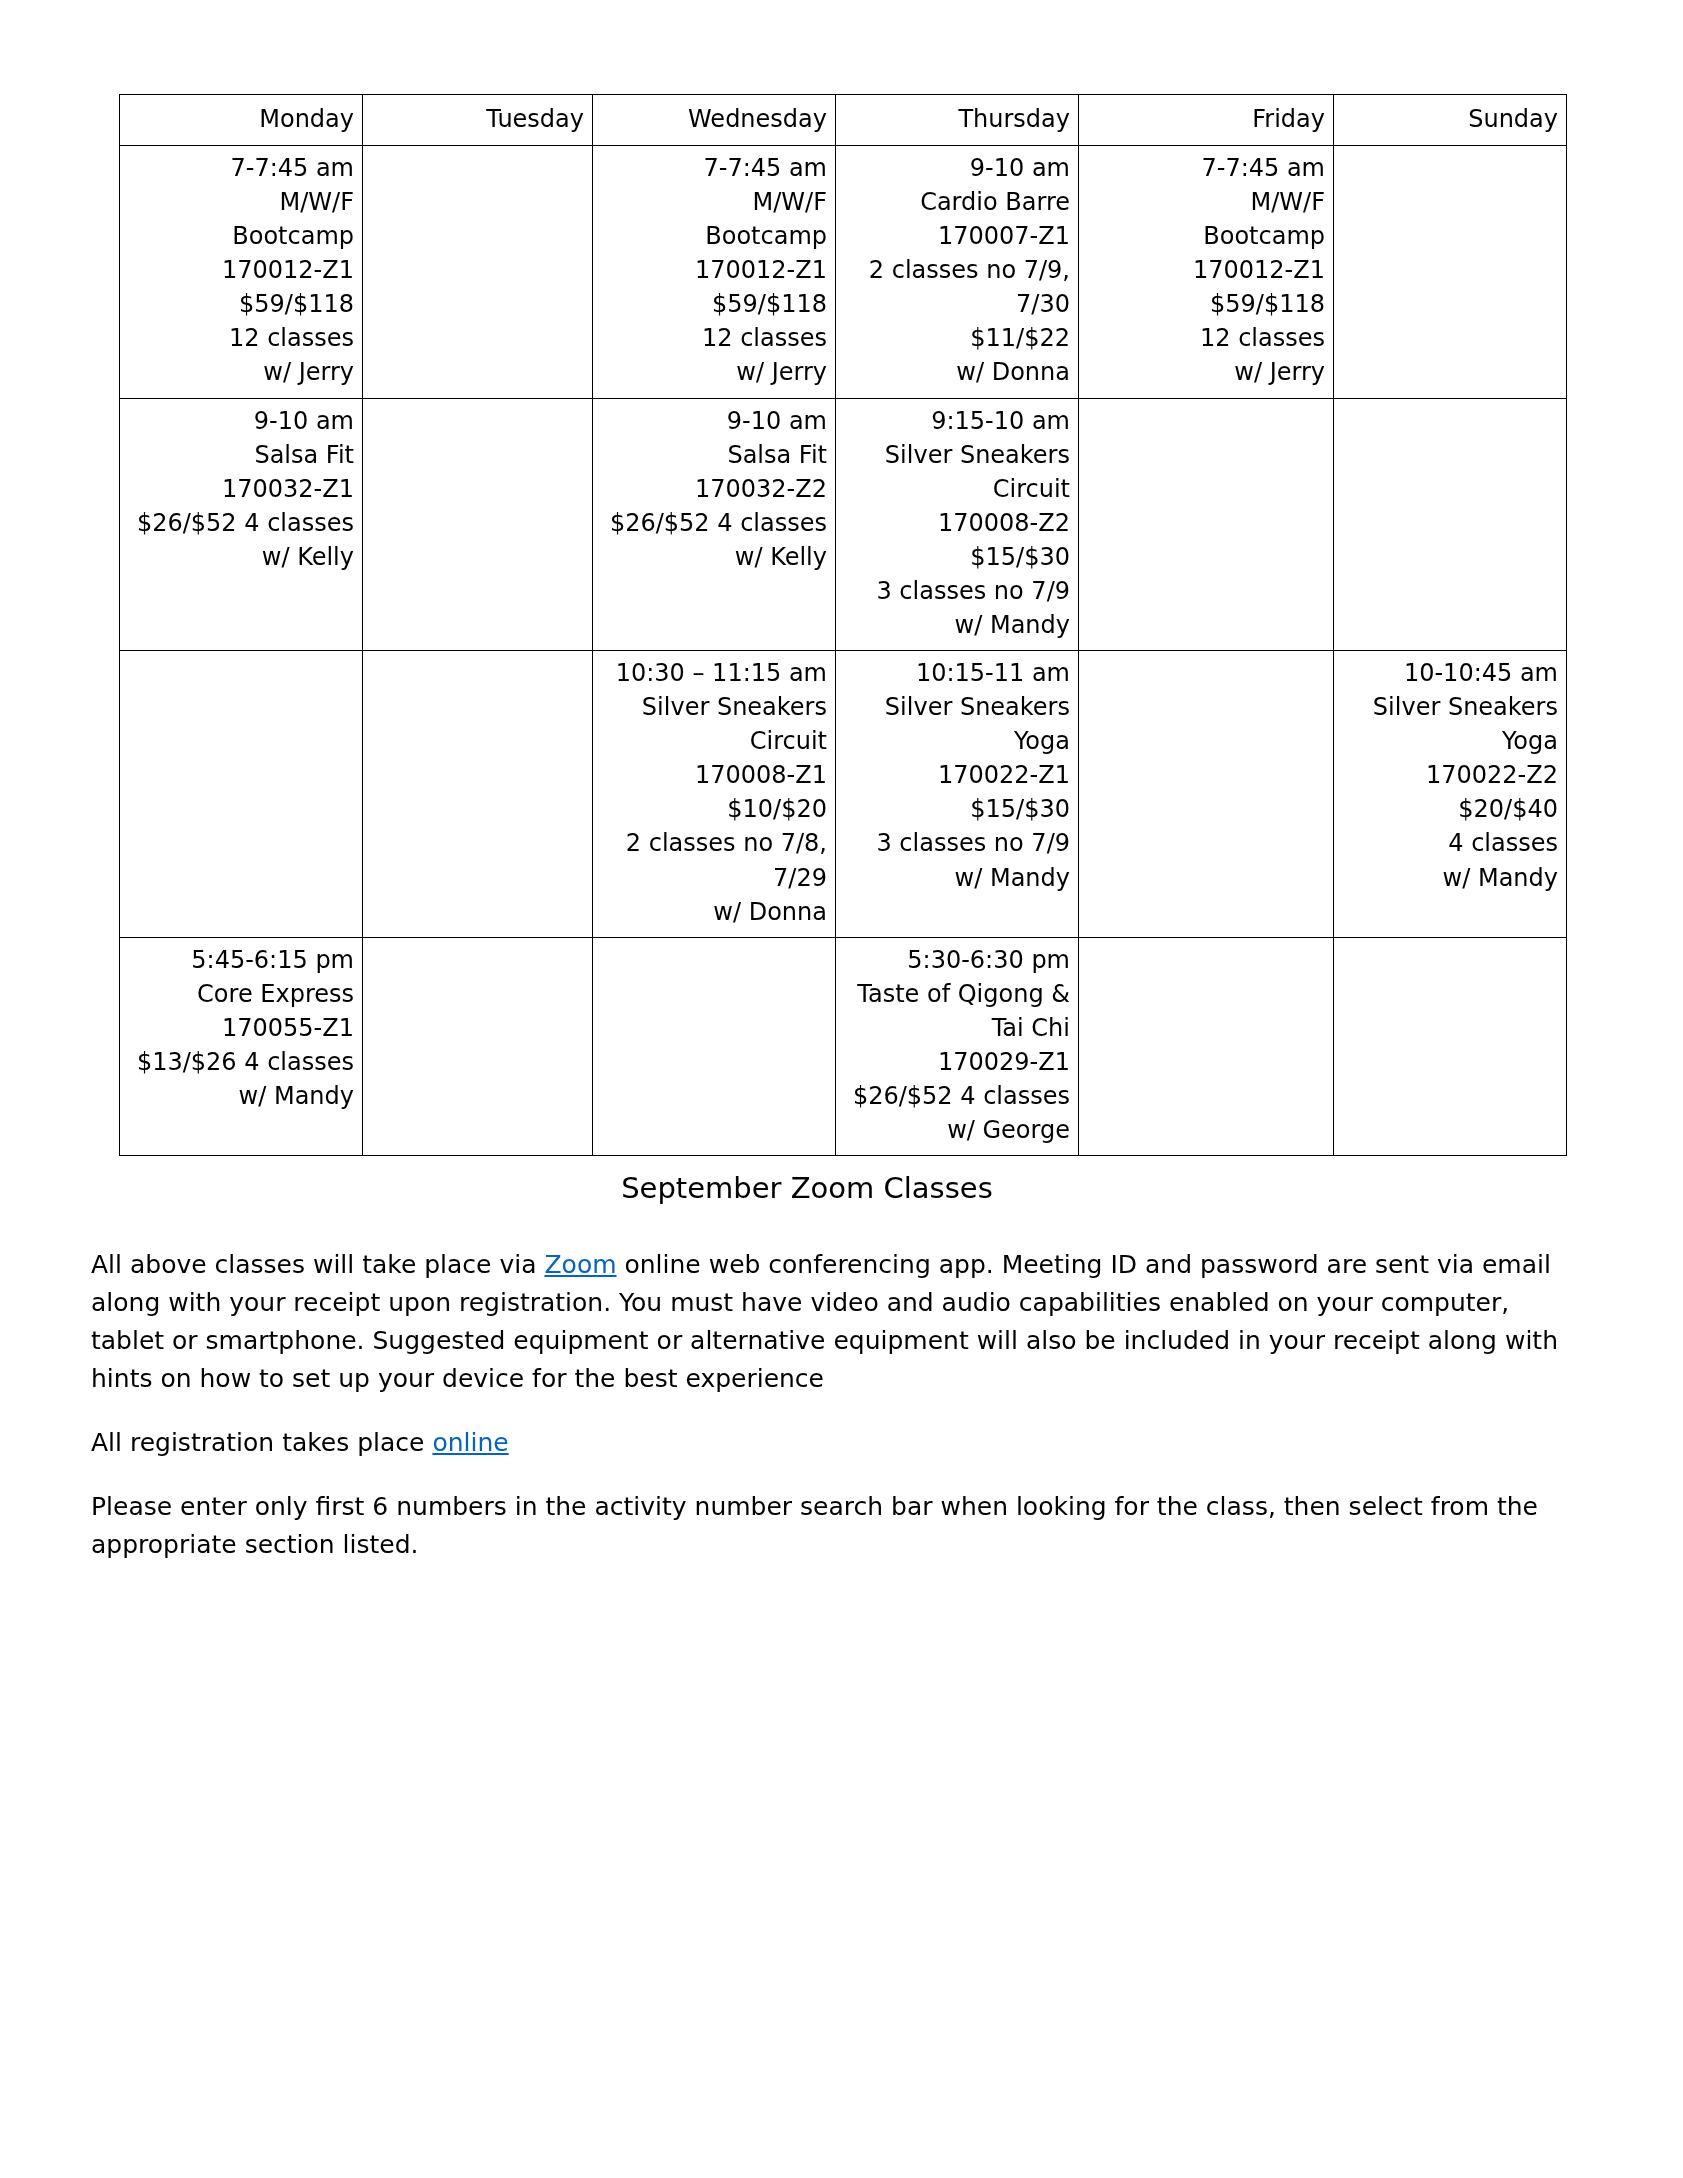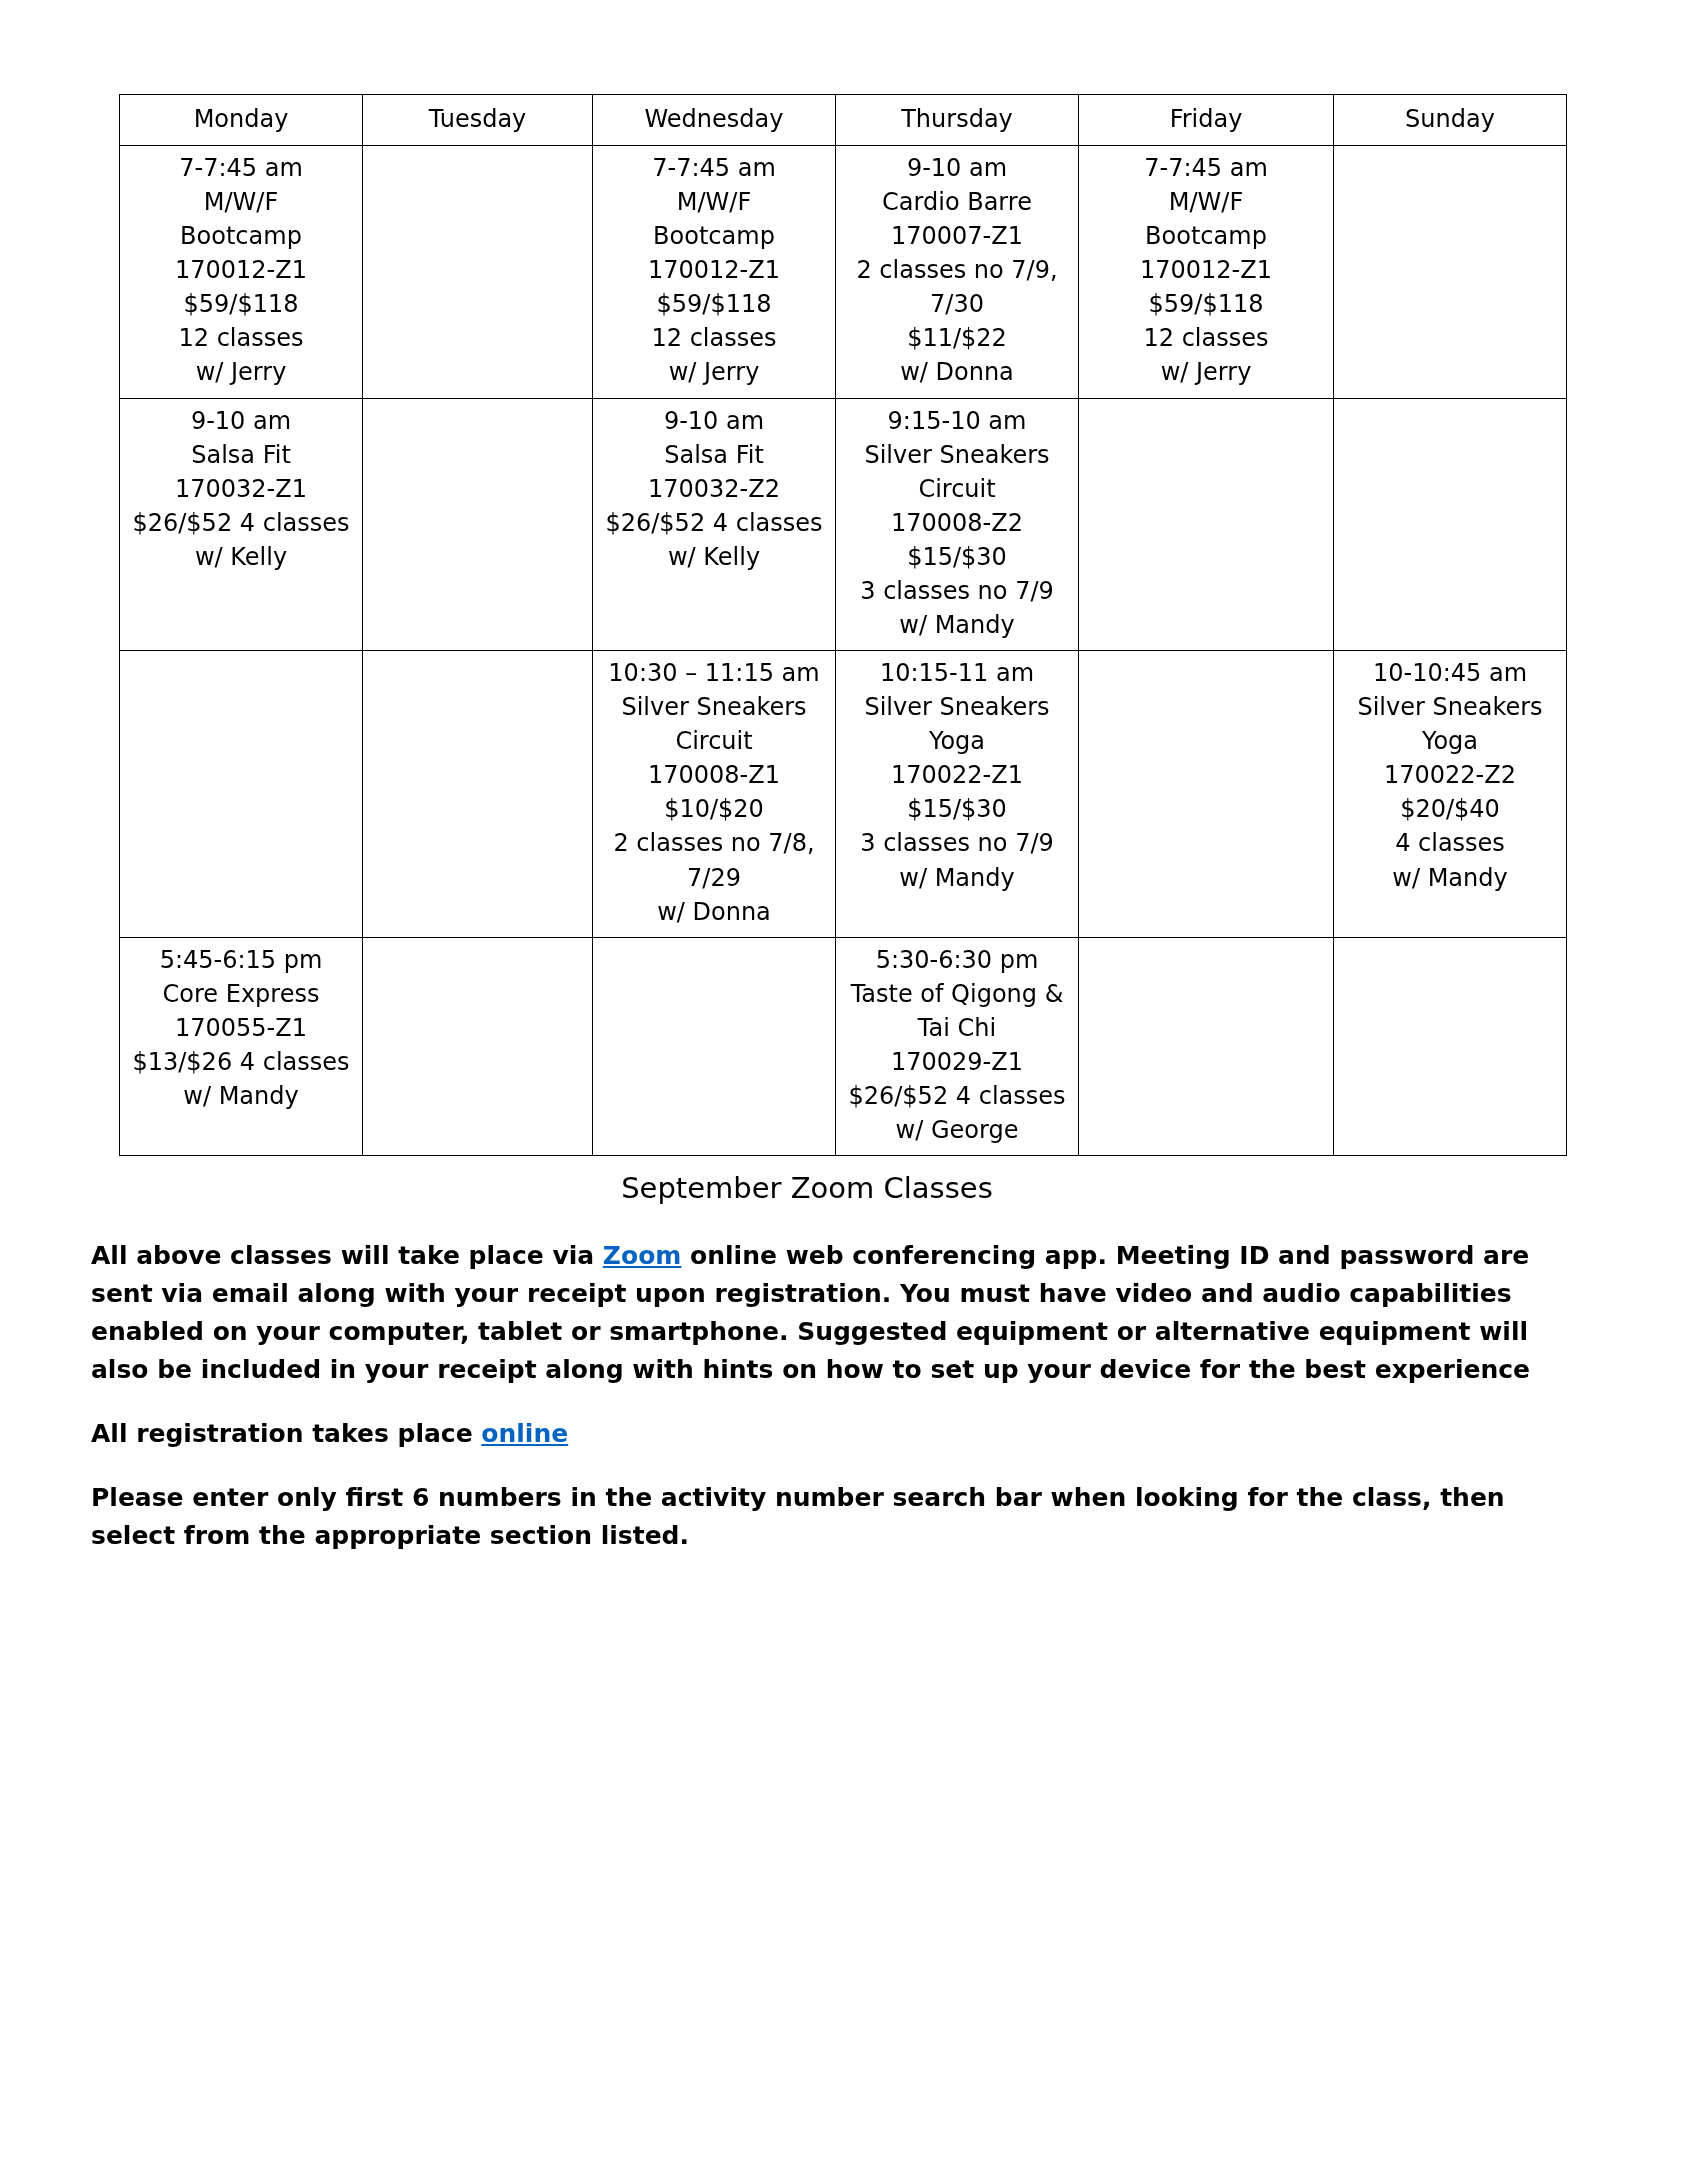--- a/index.html
+++ b/index.html
@@ -31,21 +31,21 @@
     margin: 0;
   }
   table.schedule td,
   table.schedule th {
     border: 1.6px solid #000000;
     vertical-align: top;
     padding: 5px 8px 8px 8px;
     font-size: 24px;
     line-height: 1.42;
     font-weight: normal;
-    text-align: center;
+    text-align: right;
     white-space: pre-line;
     word-wrap: break-word;
   }
   table.schedule th {
     padding-top: 7px;
     padding-bottom: 5px;
     height: 38px;
   }
   
   col.c-mon  { width: 243px; }
@@ -66,24 +66,23 @@
   .doc-subtitle {
     text-align: center;
     font-size: 29px;
     line-height: 1.3;
     margin: 36px 0 0 0;
     padding-right: 89px;
   }
 
   
   .body-wrap {
-    margin-top: 29px;
+    margin-top: 38px;
     width: 1485px;
     margin-left: -28px;
-    font-weight: bold;
   }
   p.para {
     font-size: 25px;
     line-height: 1.52;
     margin: 0 0 26px 0;
     text-align: left;
   }
   p.para:last-child { margin-bottom: 0; }
 
   a.link {

